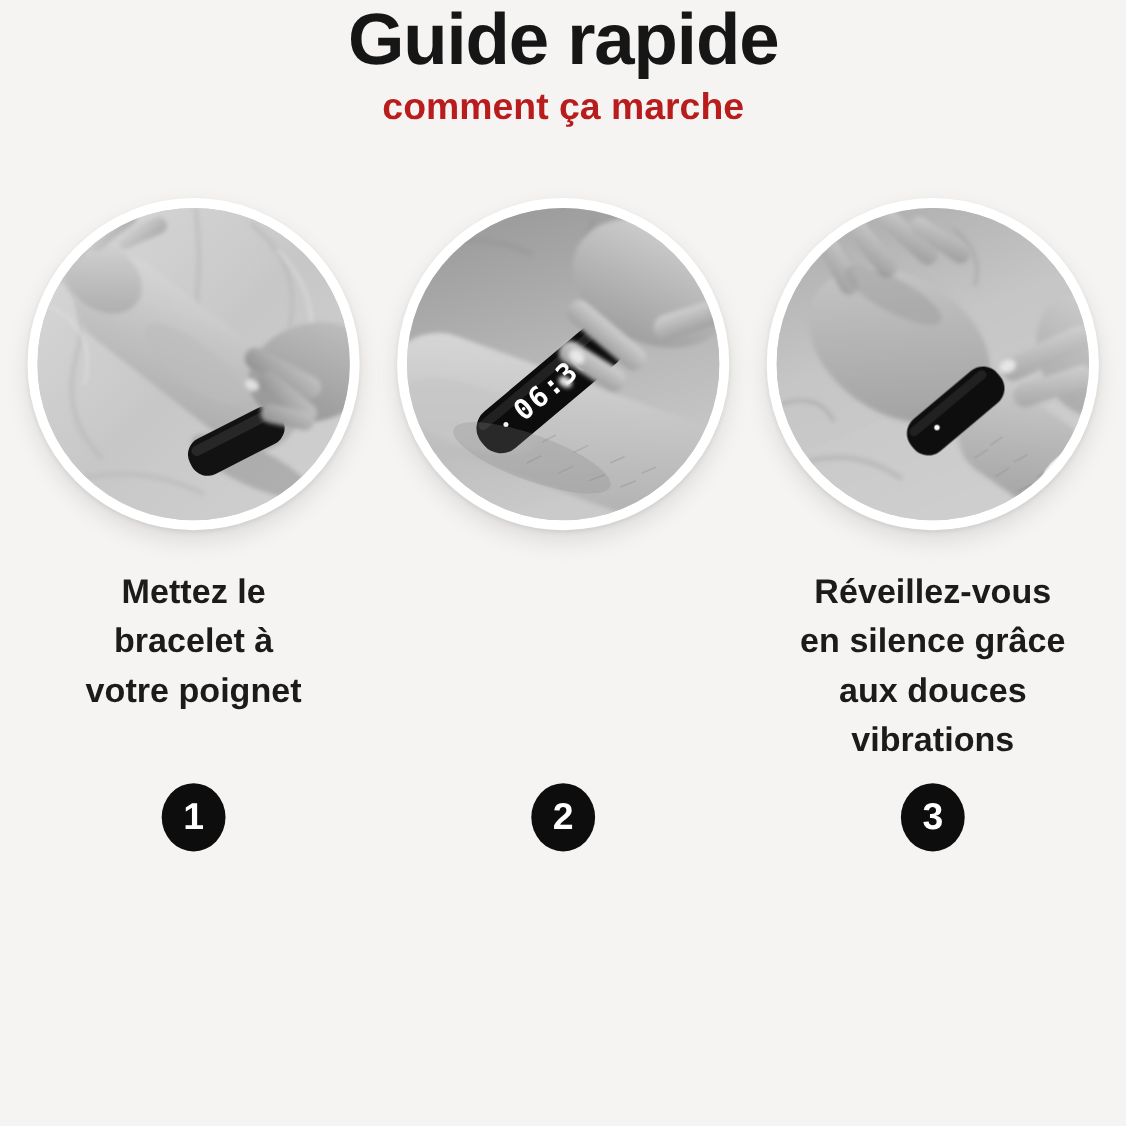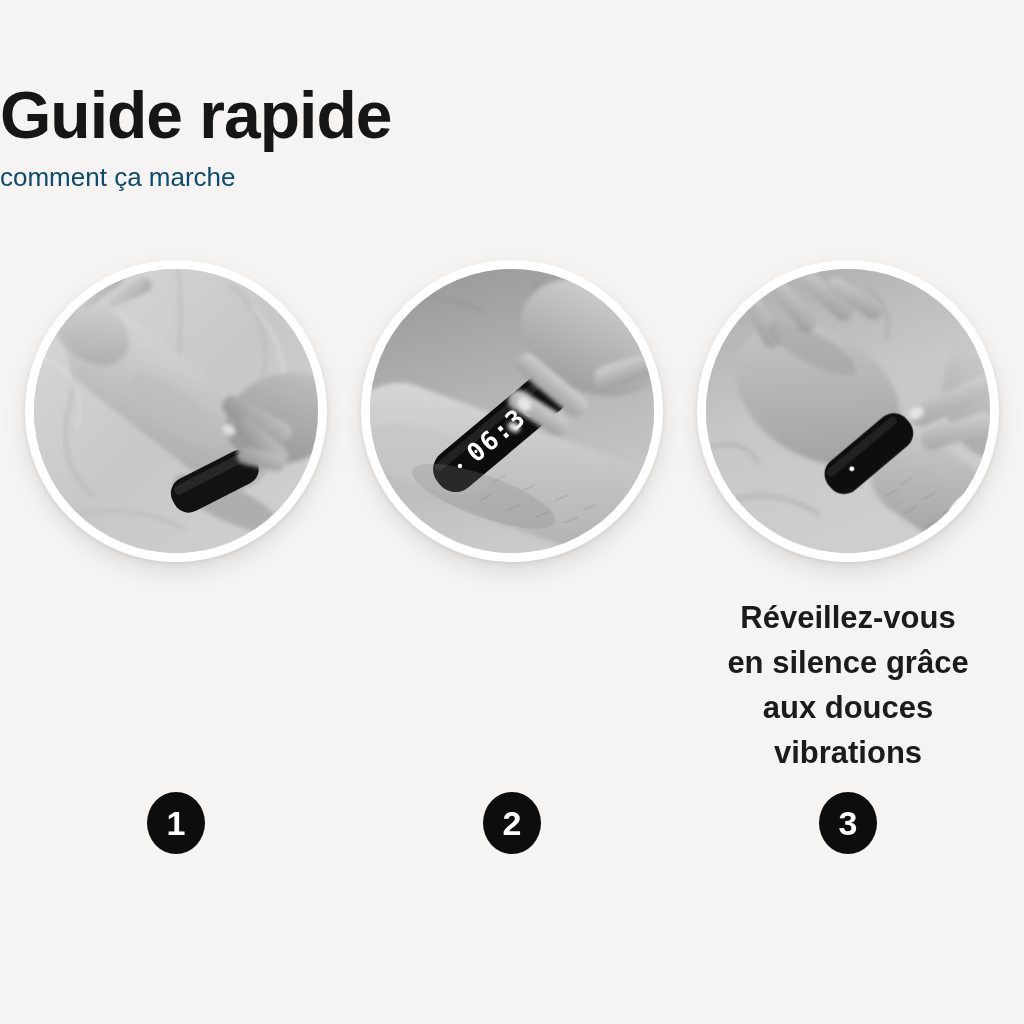--- a/index.html
+++ b/index.html
@@ -4,28 +4,28 @@
 <style>
   * { margin: 0; padding: 0; box-sizing: border-box; }
   html, body { width: 1024px; height: 1024px; overflow: hidden; }
   body {
     background: #f5f4f2;
     font-family: "Liberation Sans", "DejaVu Sans", sans-serif;
     color: #1b1b1b;
   }
   .page { width: 1024px; height: 1024px; position: relative; }
 
-  .header { padding-top: 80px; }
+  .header { text-align: center; }
   .title {
     font-size: 66px; line-height: 70px; font-weight: 800;
     letter-spacing: -1px; color: #161616;
   }
   .subtitle {
-    font-size: 26px; line-height: 34px; font-weight: 400;
-    margin-top: 10px; color: #0c4a6e; letter-spacing: 0px;
+    font-size: 34px; line-height: 34px; font-weight: 700;
+    margin-top: 10px; color: #b91c1c; letter-spacing: 0px;
   }
 
   .steps-row {
     margin-top: 66px;
     display: flex; justify-content: center; gap: 12px;
   }
   .step-col {
     width: 324px; height: 620px;
     position: relative;
     display: flex; flex-direction: column; align-items: center;
@@ -117,20 +117,21 @@
           <g filter="url(#p1soft)">
             <ellipse cx="264" cy="158" rx="62" ry="47" transform="rotate(-15 264 158)" fill="url(#p1skin2)"></ellipse>
             <rect x="196" y="148" width="80" height="21" rx="10.5" transform="rotate(28 236 158)" fill="url(#p1skin2)"></rect>
             <rect x="206" y="172" width="68" height="20" rx="10" transform="rotate(40 240 182)" fill="url(#p1skin2)"></rect>
             <rect x="214" y="192" width="52" height="18" rx="9" transform="rotate(12 240 201)" fill="url(#p1skin2)"></rect>
             <ellipse cx="206" cy="170" rx="7" ry="5" transform="rotate(30 206 170)" fill="#e6e5e3" opacity="0.9"></ellipse>
           </g>
           <path d="M232,300 Q250,256 300,236 L300,300 Z" fill="#f3f2f0"></path>
         </svg>
       </div>
+      <div class="caption">Mettez le<br>bracelet à<br>votre poignet</div>
       <div class="badge">
         <span>1</span>
       </div>
     </div>
 
     <div class="step-col">
       <div class="photo-circle">
         <svg viewBox="0 0 300 300" preserveAspectRatio="xMidYMid slice">
           <defs>
             <linearGradient id="p2bg" x1="0" y1="0" x2="0.3" y2="1">

